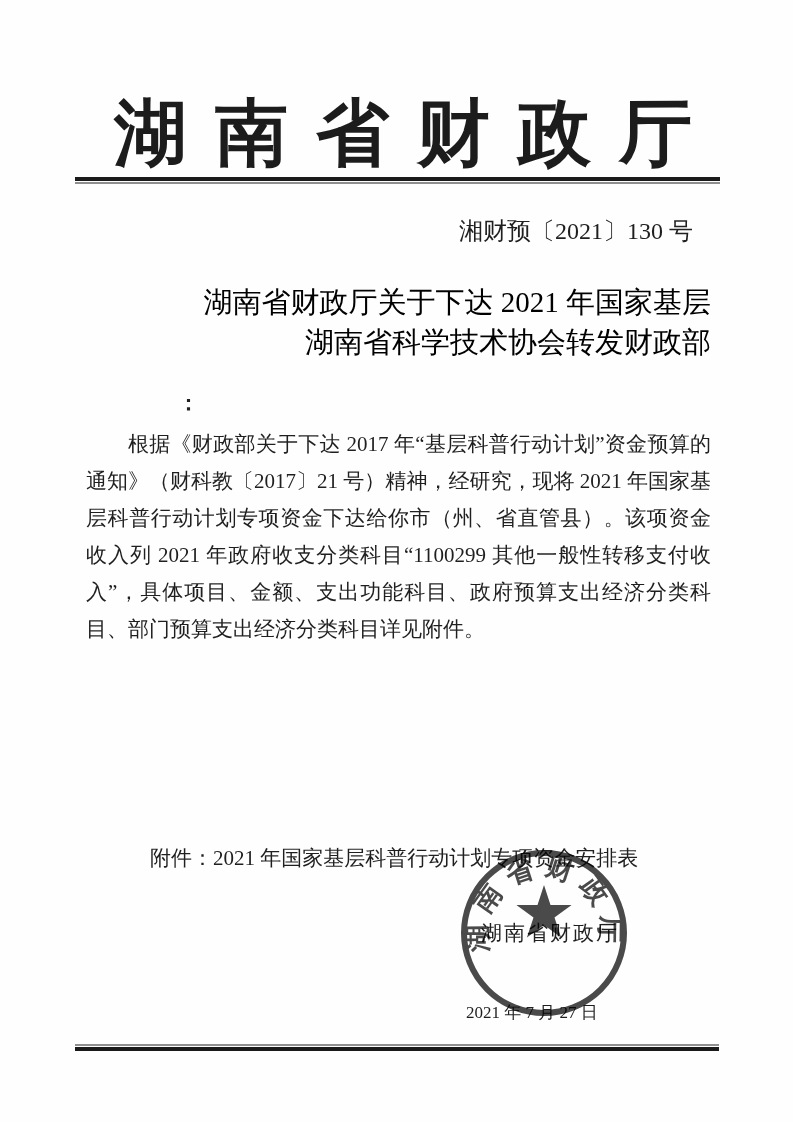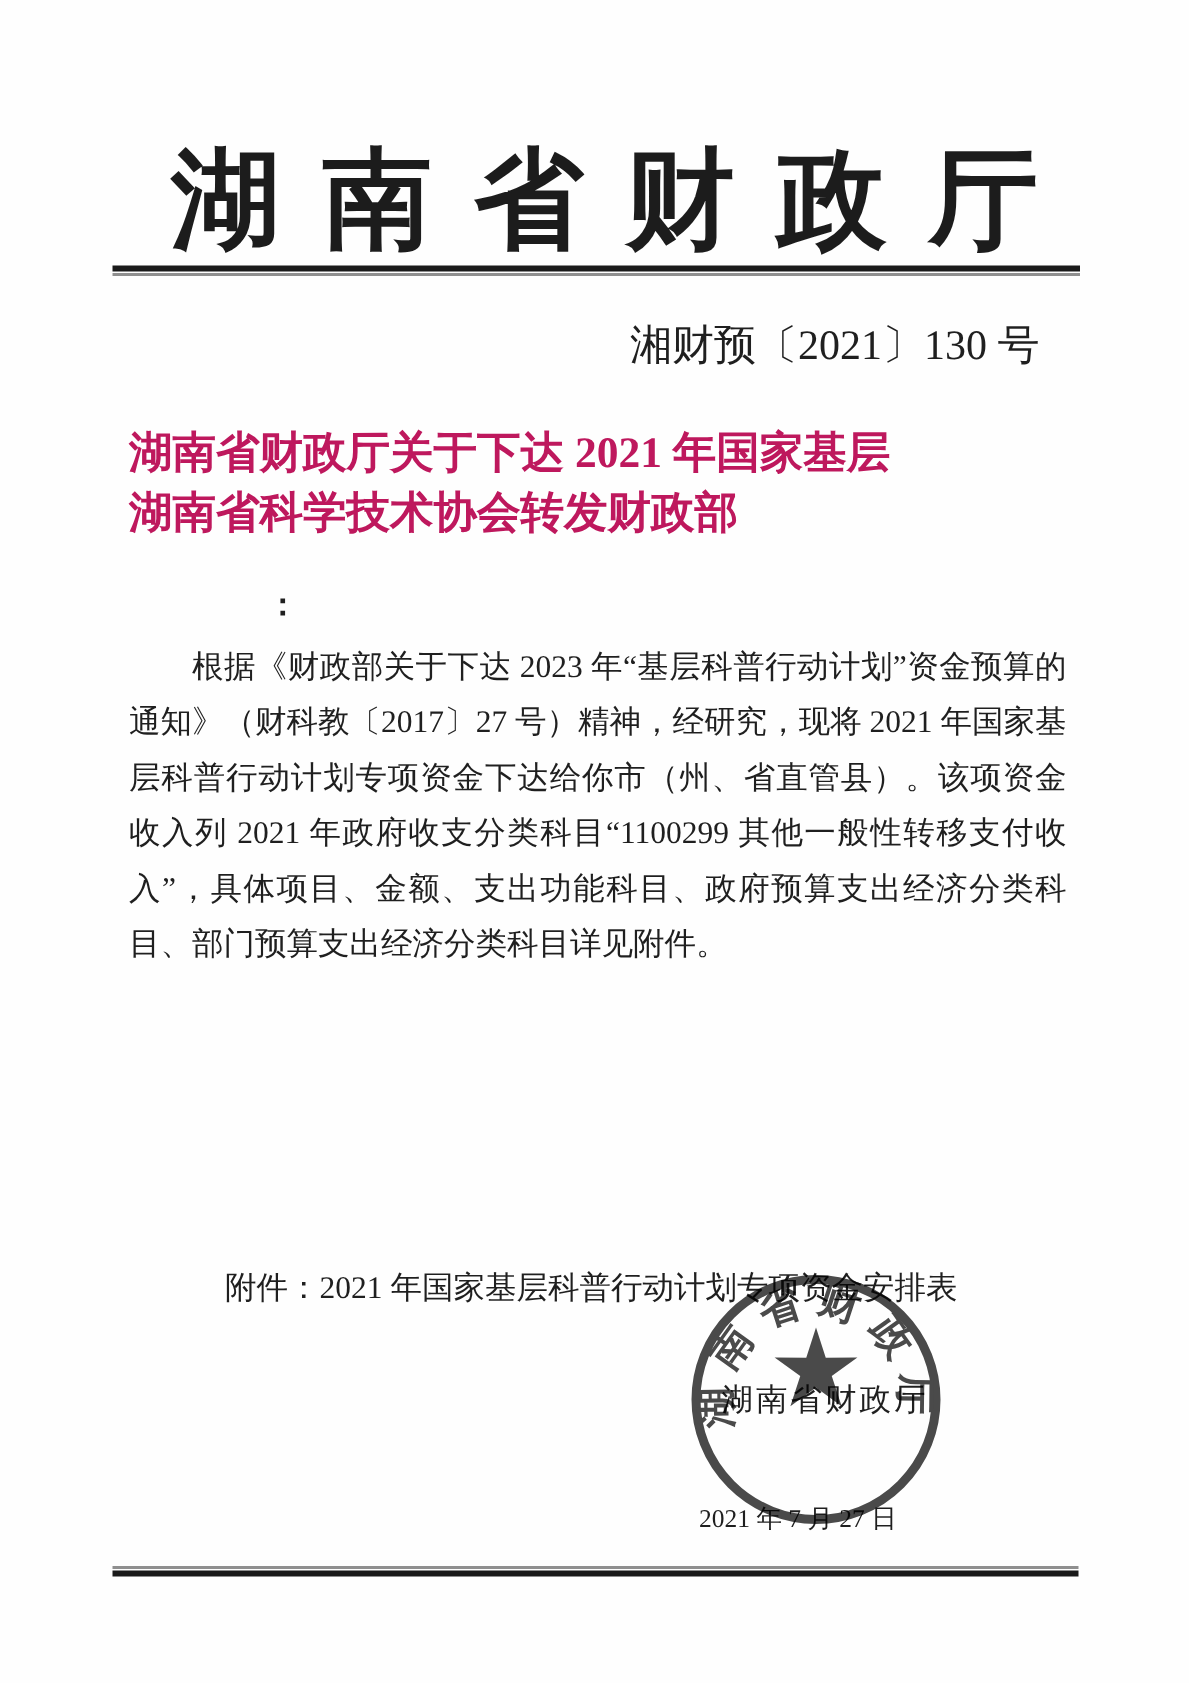--- a/index.html
+++ b/index.html
@@ -30,32 +30,32 @@
     left: 75px; top: 177px; width: 645px;
   }
   .masthead-rule .rule-thick { height: 4px; background: #1a1a1a; }
   .masthead-rule .rule-gap   { height: 1px; }
   .masthead-rule .rule-thin  { height: 2px; background: #8f8f8f; }
 
   
   .doc-number {
     position: absolute;
     top: 218px; right: 100px;
-    font-size: 28px; line-height: 26px;
+    font-size: 24px; line-height: 26px;
     white-space: nowrap;
   }
 
   
   .doc-title {
     position: absolute;
     left: 86px; top: 282px; width: 625px;
-    text-align: left;
+    text-align: right;
     font-size: 29px; line-height: 40px;
-    font-weight: bold;
-    color: #be185d;
+    font-weight: normal;
+    color: #000000;
   }
 
   
   .recipient-line {
     position: absolute;
     left: 178px; top: 390px;
     font-size: 21px; line-height: 26px;
     font-weight: bold;
   }
 
@@ -126,21 +126,21 @@
   <div class="doc-number">湘财预〔2021〕130 号</div>
 
   <div class="doc-title">
     <div>湖南省财政厅关于下达 2021 年国家基层</div>
     <div>湖南省科学技术协会转发财政部</div>
   </div>
 
   <div class="recipient-line">：</div>
 
   <div class="doc-body">
-    <p>根据《财政部关于下达 2023 年“基层科普行动计划”资金预算的通知》（财科教〔2017〕27 号）精神，经研究，现将 2021 年国家基层科普行动计划专项资金下达给你市（州、省直管县）。该项资金收入列 2021 年政府收支分类科目“1100299 其他一般性转移支付收入”，具体项目、金额、支出功能科目、政府预算支出经济分类科目、部门预算支出经济分类科目详见附件。</p>
+    <p>根据《财政部关于下达 2017 年“基层科普行动计划”资金预算的通知》（财科教〔2017〕21 号）精神，经研究，现将 2021 年国家基层科普行动计划专项资金下达给你市（州、省直管县）。该项资金收入列 2021 年政府收支分类科目“1100299 其他一般性转移支付收入”，具体项目、金额、支出功能科目、政府预算支出经济分类科目、部门预算支出经济分类科目详见附件。</p>
   </div>
 
   <div class="attachment-line">附件：2021 年国家基层科普行动计划专项资金安排表</div>
 
   <div class="signature-name">湖南省财政厅</div>
 
   <div class="signature-date">2021 年 7 月 27 日</div>
 
   <svg class="official-seal" viewBox="0 0 176 176" xmlns="http://www.w3.org/2000/svg">
     <circle cx="88" cy="88" r="80" fill="none" stroke="#3c3c3c" stroke-width="6"></circle>

